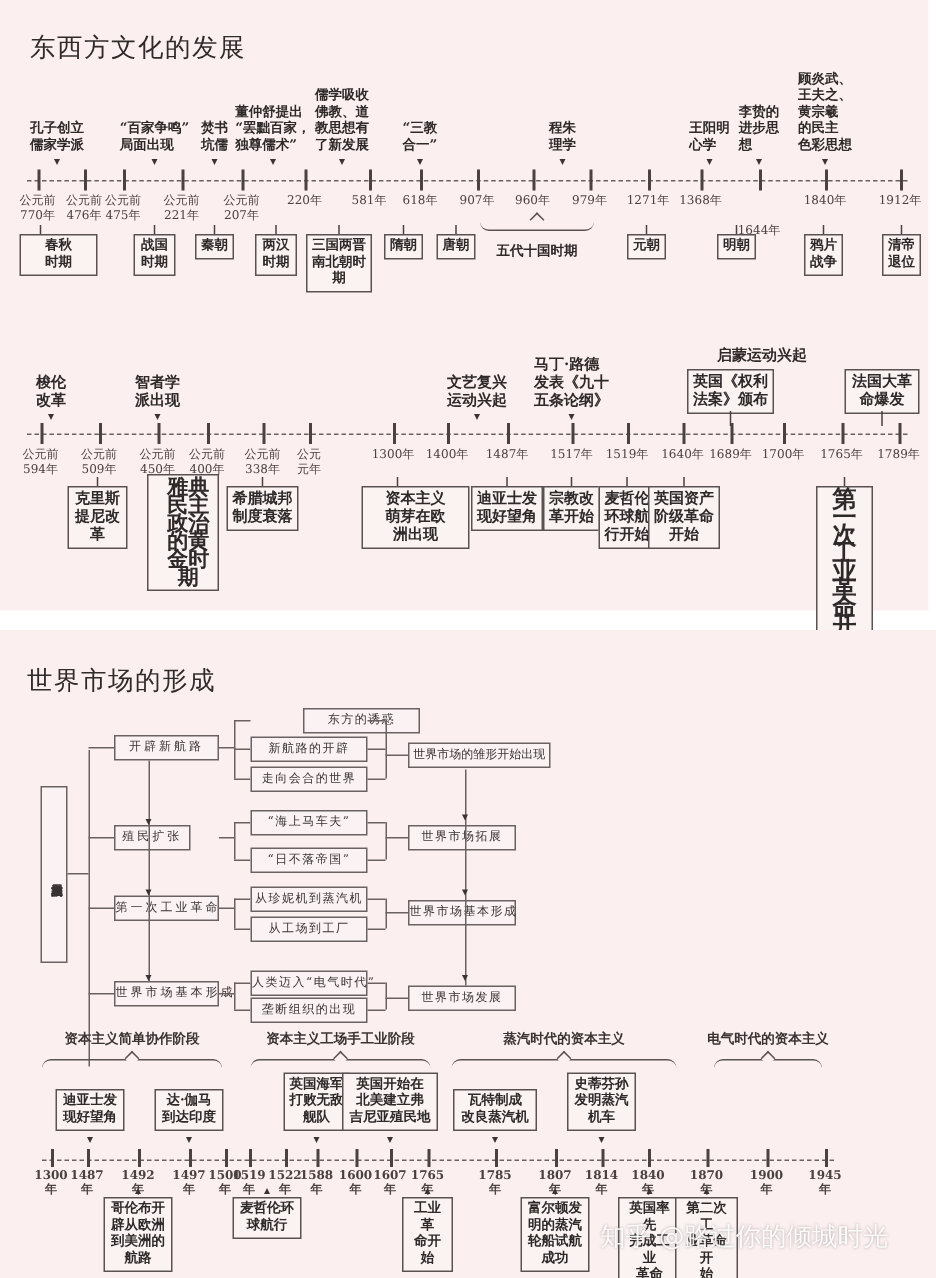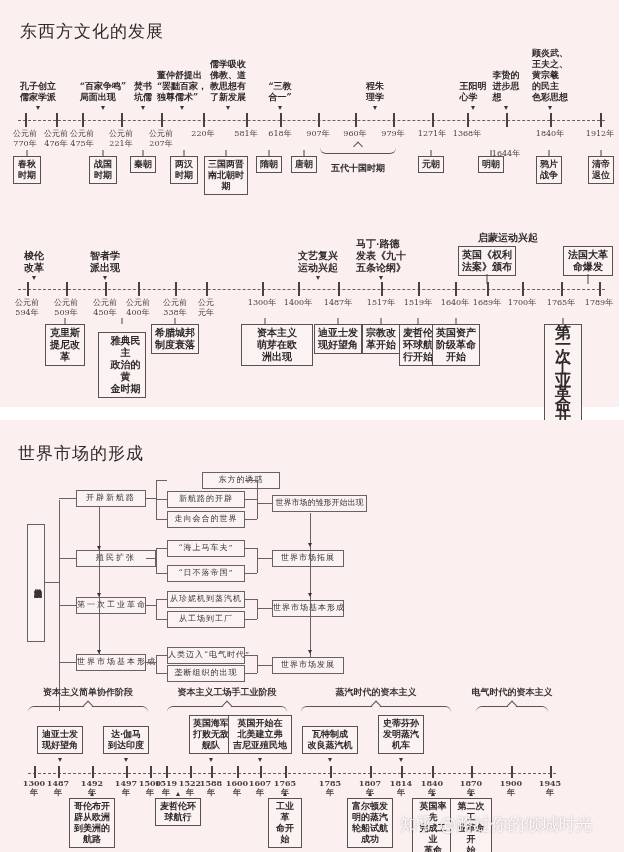--- a/index.html
+++ b/index.html
@@ -82,21 +82,21 @@
       <div class="arrow" style="left:280px;top:106px;"></div>
       <div class="ev" style="left:375px;top:81px;">程朱<br>理学</div>
       <div class="arrow" style="left:375px;top:106px;"></div>
       <div class="ev" style="left:473px;top:81px;">王阳明<br>心学</div>
       <div class="arrow" style="left:473px;top:106px;"></div>
       <div class="ev" style="left:506px;top:70px;">李贽的<br>进步思<br>想</div>
       <div class="arrow" style="left:506px;top:106px;"></div>
       <div class="ev" style="left:550px;top:48px;">顾炎武、<br>王夫之、<br>黄宗羲<br>的民主<br>色彩思想</div>
       <div class="arrow" style="left:550px;top:106px;"></div>
       <div class="stem" style="left: 27px; top: 150px; height: 6px;"></div>
-      <div class="box" style="left: 13px; top: 156px; width: 28px;">春秋<br>时期</div>
+      <div class="box" style="left: 13px; top: 156px; width: 52px;">春秋<br>时期</div>
       <div class="stem" style="left:103px;top:150px;height:6px;"></div>
       <div class="box" style="left:89px;top:156px;width:28px;">战国<br>时期</div>
       <div class="stem" style="left:143px;top:150px;height:6px;"></div>
       <div class="box" style="left:130px;top:156px;width:26px;">秦朝</div>
       <div class="stem" style="left:184px;top:150px;height:6px;"></div>
       <div class="box" style="left:170px;top:156px;width:28px;">两汉<br>时期</div>
       <div class="stem" style="left:226px;top:150px;height:6px;"></div>
       <div class="box" style="left:204px;top:156px;width:44px;">三国两晋<br>南北朝时<br>期</div>
       <div class="stem" style="left:269px;top:150px;height:6px;"></div>
       <div class="box" style="left:256px;top:156px;width:26px;">隋朝</div>
@@ -156,21 +156,21 @@
       <div class="ev" style="left:381px;top:238px;font-size:10px;line-height:12px;">马丁·路德<br>发表《九十<br>五条论纲》</div>
       <div class="arrow" style="left:381px;top:276px;"></div>
       <div class="ev" style="left:508px;top:232px;font-size:10px;">启蒙运动兴起</div>
       <div class="box" style="left:458px;top:246px;width:58px;font-size:10px;line-height:12px;">英国《权利<br>法案》颁布</div>
       <div class="stem" style="left:487px;top:274px;height:10px;"></div>
       <div class="box" style="left:563px;top:246px;width:50px;font-size:10px;line-height:12px;">法国大革<br>命爆发</div>
       <div class="stem" style="left:588px;top:274px;height:10px;"></div>
       <div class="stem" style="left:65px;top:318px;height:6px;"></div>
       <div class="box" style="left:45px;top:324px;width:40px;font-size:10px;line-height:12px;">克里斯<br>提尼改<br>革</div>
       <div class="stem" style="left:122px;top:318px;height:6px;"></div>
-      <div class="box" style="left:98px;top:332px;width:48px;font-size:10px;line-height:12px;padding-left:10px;">雅典民主<br>政治的黄<br>金时期</div>
+      <div class="box" style="left:98px;top:316px;width:48px;font-size:14px;line-height:12px;padding-left:10px;">雅典民主<br>政治的黄<br>金时期</div>
       <div class="stem" style="left:175px;top:318px;height:6px;"></div>
       <div class="box" style="left:151px;top:324px;width:48px;font-size:10px;line-height:12px;">希腊城邦<br>制度衰落</div>
       <div class="stem" style="left:265px;top:318px;height:6px;"></div>
       <div class="box" style="left:241px;top:324px;width:72px;font-size:10px;line-height:12px;">资本主义<br>萌芽在欧<br>洲出现</div>
       <div class="stem" style="left:338px;top:318px;height:6px;"></div>
       <div class="box" style="left:314px;top:324px;width:48px;font-size:10px;line-height:12px;">迪亚士发<br>现好望角</div>
       <div class="stem" style="left:381px;top:318px;height:6px;"></div>
       <div class="box" style="left:362px;top:324px;width:38px;font-size:10px;line-height:12px;">宗教改<br>革开始</div>
       <div class="stem" style="left:418px;top:318px;height:6px;"></div>
       <div class="box" style="left:399px;top:324px;width:38px;font-size:10px;line-height:12px;">麦哲伦<br>环球航<br>行开始</div>
@@ -197,21 +197,21 @@
       <div class="hline" style="left:156px;top:79px;width:11px;"></div>
       <div class="fbox" style="left:167px;top:71px;width:78px;letter-spacing:1px;">新航路的开辟</div>
       <div class="hline" style="left:245px;top:79px;width:12px;"></div>
       <div class="hline" style="left:156px;top:99px;width:11px;"></div>
       <div class="fbox" style="left:167px;top:91px;width:78px;letter-spacing:1px;">走向会合的世界</div>
       <div class="hline" style="left:245px;top:99px;width:12px;"></div>
       <div class="vline" style="left:257px;top:60px;height:39px;"></div>
       <div class="hline" style="left:257px;top:83px;width:15px;"></div>
       <div class="fbox" style="left:272px;top:75px;width:95px;letter-spacing:0px;">世界市场的雏形开始出现</div>
       <div class="hline" style="left:59px;top:138px;width:17px;"></div>
-      <div class="fbox" style="left:76px;top:130px;width:80px;">殖民扩张</div>
+      <div class="fbox" style="left:76px;top:130px;width:51px;">殖民扩张</div>
       <div class="hline" style="left:146px;top:138px;width:10px;"></div>
       <div class="vline" style="left:156px;top:128px;height:25px;"></div>
       <div class="hline" style="left:156px;top:128px;width:11px;"></div>
       <div class="fbox" style="left:167px;top:120px;width:78px;letter-spacing:1px;">“海上马车夫”</div>
       <div class="hline" style="left:245px;top:128px;width:12px;"></div>
       <div class="hline" style="left:156px;top:153px;width:11px;"></div>
       <div class="fbox" style="left:167px;top:145px;width:78px;letter-spacing:1px;">“日不落帝国”</div>
       <div class="hline" style="left:245px;top:153px;width:12px;"></div>
       <div class="vline" style="left:257px;top:128px;height:25px;"></div>
       <div class="hline" style="left:257px;top:138px;width:15px;"></div>

